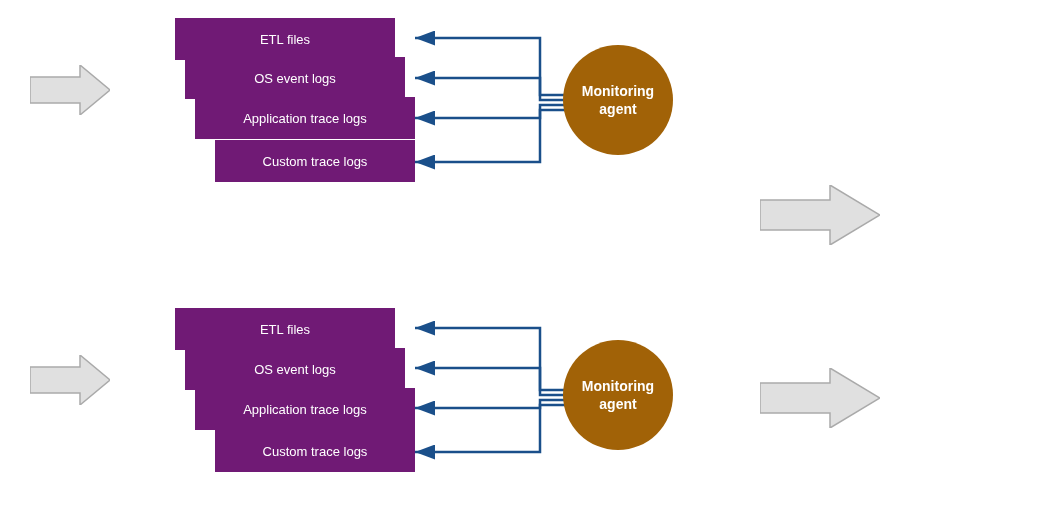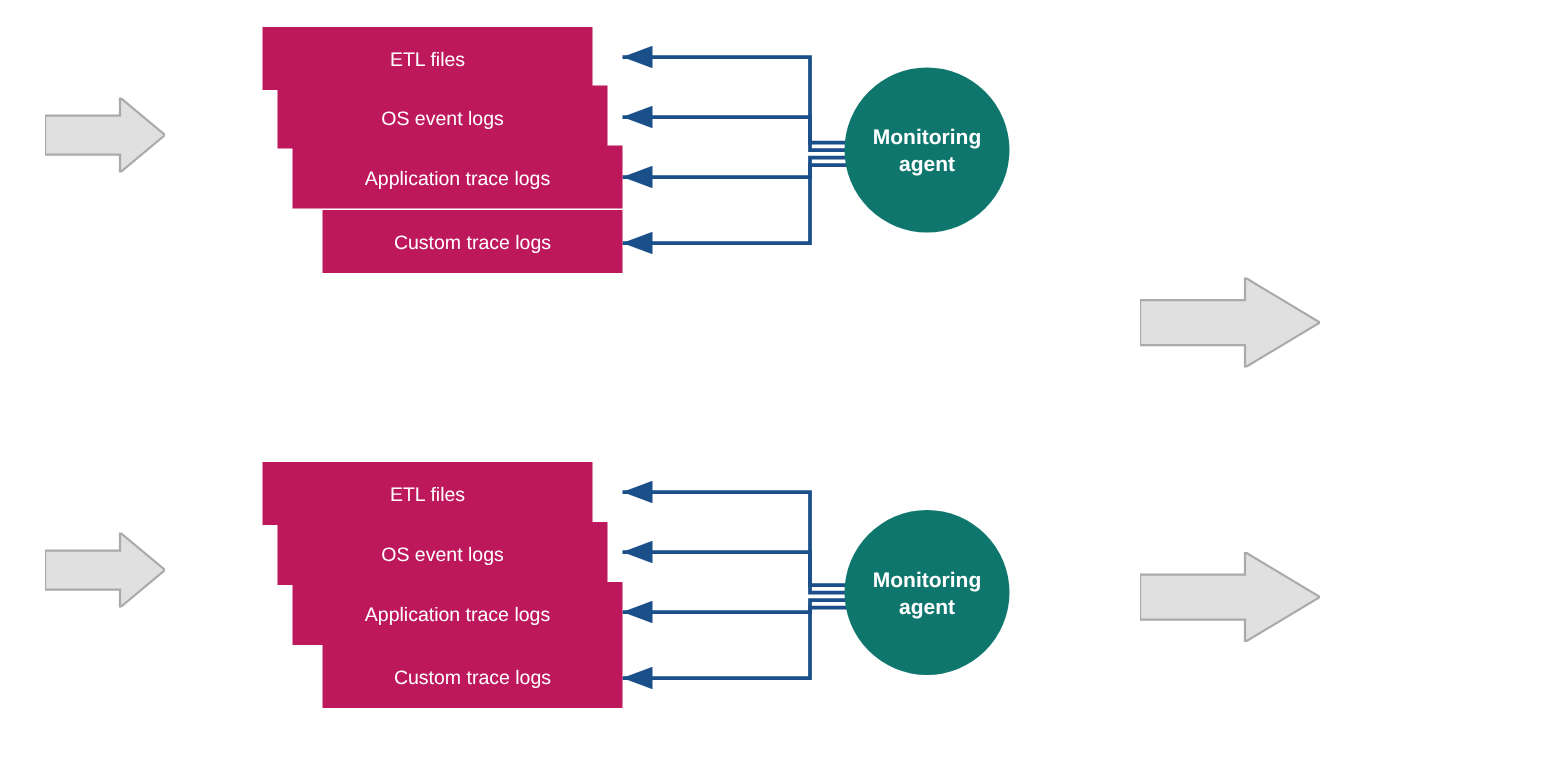--- a/index.html
+++ b/index.html
@@ -12,40 +12,40 @@
       position: relative;
     }
 
     .diagram {
       width: 1037px;
       height: 516px;
       position: relative;
     }
 
     .log-card {
-      background: #be185d;
+      background: #701a75;
       color: #fff;
       font-size: 13px;
       font-weight: 500;
       padding: 10px 14px;
       position: absolute;
       border: none;
       display: flex;
       align-items: center;
       justify-content: center;
       text-align: center;
     }
 
     
     .agent-circle {
       position: absolute;
       width: 110px;
       height: 110px;
       border-radius: 50%;
-      background: #0f766e;
+      background: #a16207;
       color: #fff;
       font-size: 14px;
       font-weight: 600;
       display: flex;
       align-items: center;
       justify-content: center;
       text-align: center;
       line-height: 1.3;
     }
 

